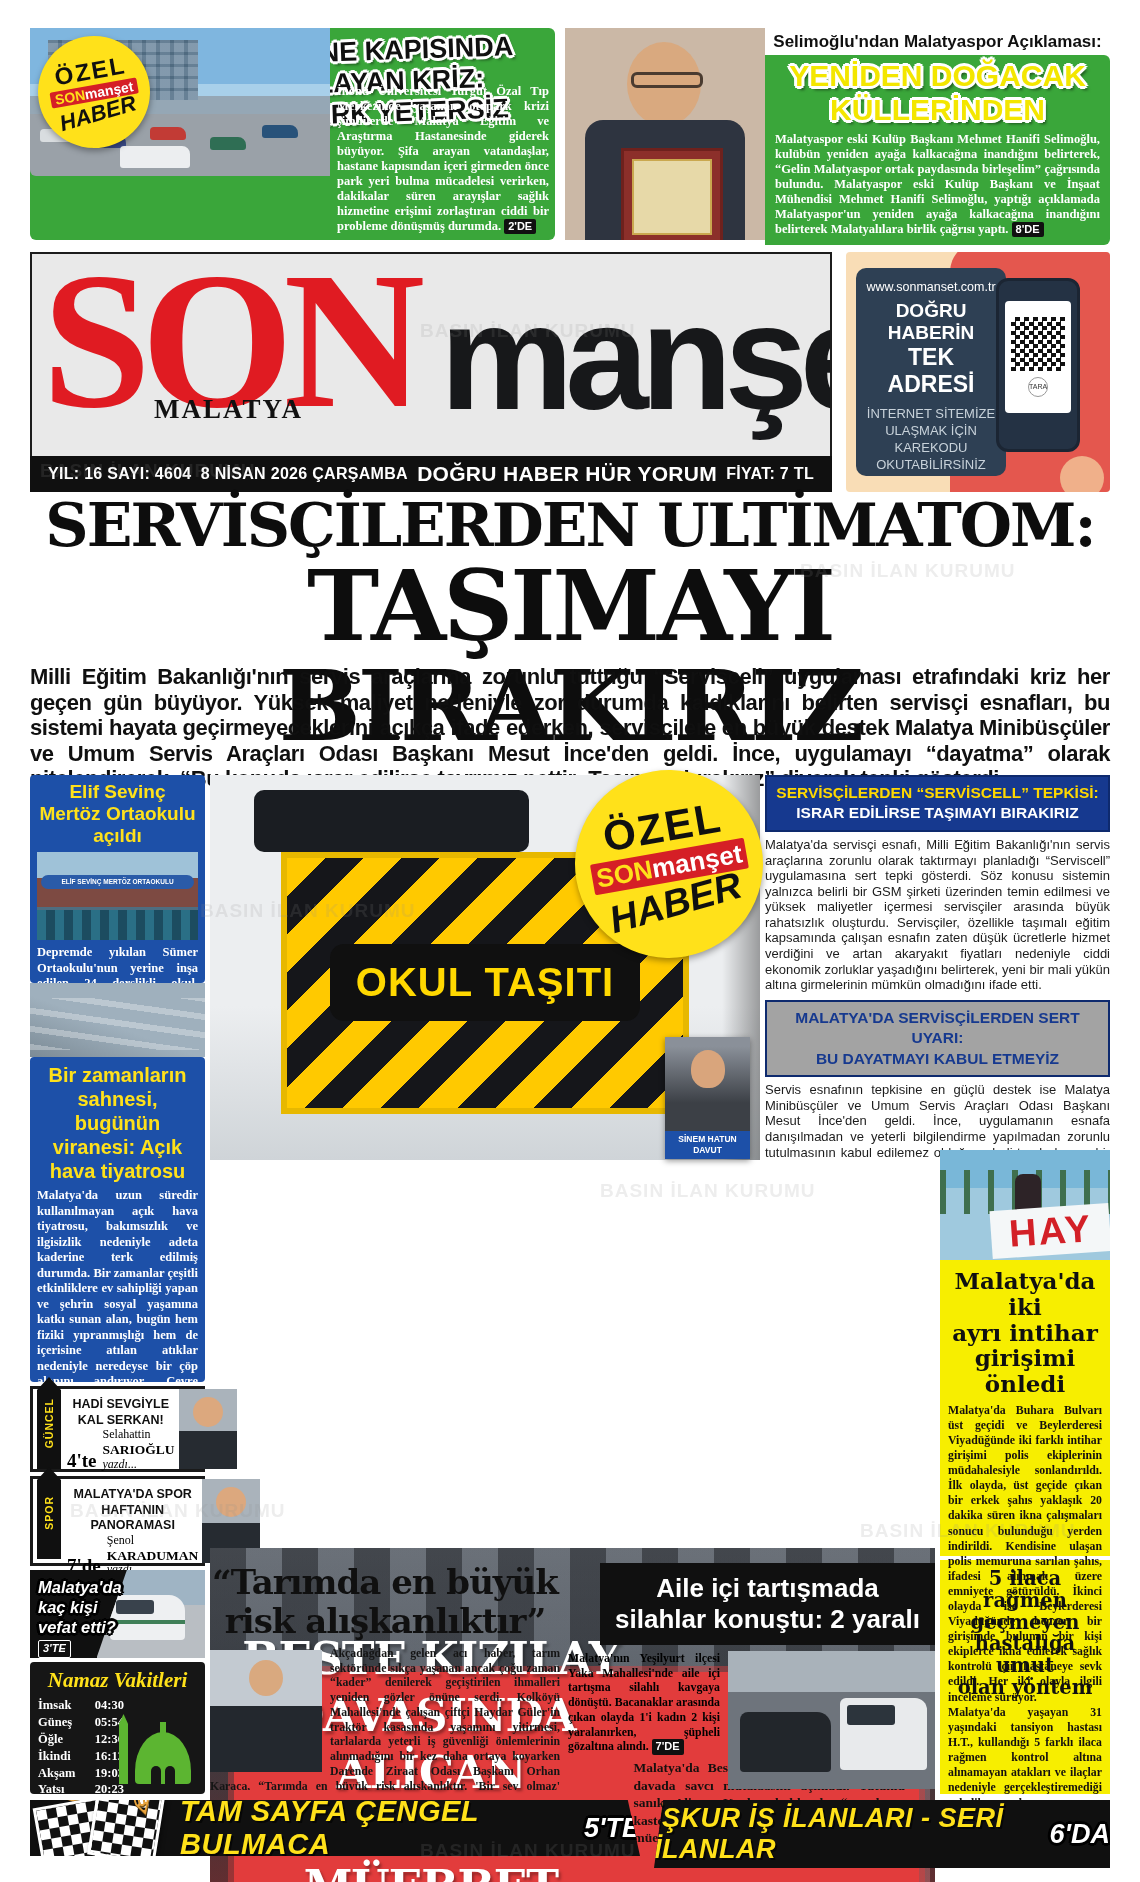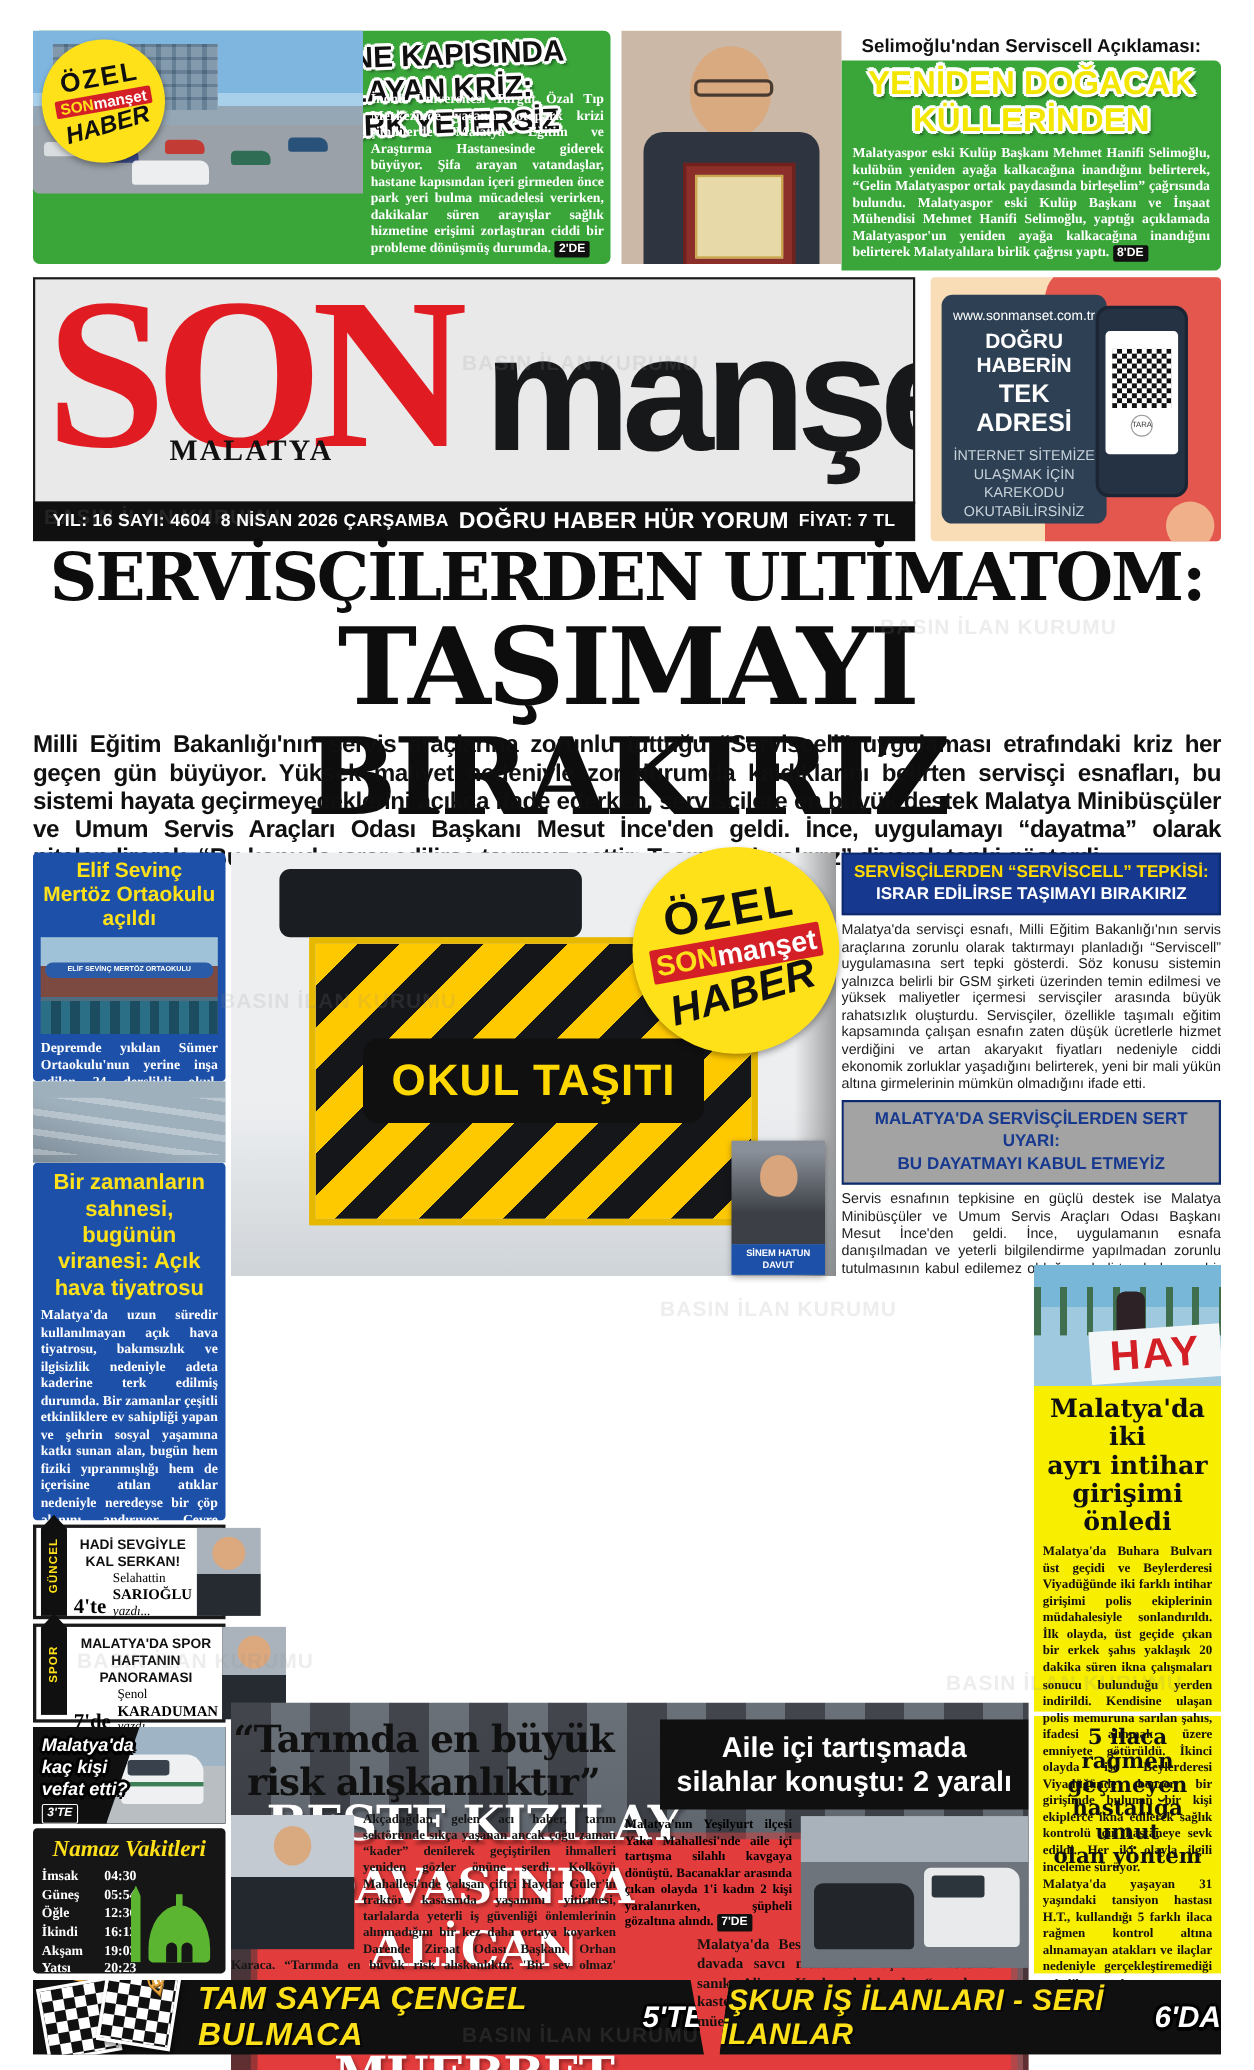--- a/index.html
+++ b/index.html
@@ -243,21 +243,21 @@
     <div class="abs teaser-right">
       <div class="tr-photo photo">
         <div class="head-c" style="left:62px;top:14px;width:74px;height:84px"></div>
         <div class="abs" style="left:66px;top:44px;width:66px;height:10px;border:3px solid #4a3b30;border-radius:6px;background:transparent"></div>
         <div class="suit" style="left:20px;top:92px;width:160px;height:120px"></div>
         <div class="plaque" style="left:56px;top:120px;width:96px;height:92px">
             <i></i>
           </div>
       </div>
       <div class="tr-right">
-        <div class="tr-kicker">Selimoğlu'ndan Serviscell Açıklaması:</div>
+        <div class="tr-kicker">Selimoğlu'ndan Malatyaspor Açıklaması:</div>
         <div class="tr-green">
           <div class="tr-headline">
             <div class="ow">YENİDEN DOĞACAK</div>
             <div class="ow">KÜLLERİNDEN</div>
           </div>
           <div class="tr-body serif">
             <span>Malatyaspor eski Kulüp Başkanı Mehmet Hanifi Selimoğlu, kulübün yeniden ayağa kalkacağına inandığını belirterek, “Gelin Malatyaspor ortak paydasında birleşelim” çağrısında bulundu. Malatyaspor eski Kulüp Başkanı ve İnşaat Mühendisi Mehmet Hanifi Selimoğlu, yaptığı açıklamada Malatyaspor'un yeniden ayağa kalkacağına inandığını belirterek Malatyalılara birlik çağrısı yaptı.</span>
             <span class="pref">8'DE</span>
           </div>
         </div>
@@ -506,21 +506,21 @@
           <div>geçmeyen</div>
           <div>hastalığa umut</div>
           <div>olan yöntem</div>
         </div>
         <div class="ybox-body">Malatya'da yaşayan 31 yaşındaki tansiyon hastası H.T., kullandığı 5 farklı ilaca rağmen kontrol altına alınamayan atakları ve ilaçlar nedeniyle gerçekleştiremediği gebelik planı sonrası uygulanan yeni yöntemle sağlığına kavuştu.</div>
       </div>
     </div>
   </div>
 
   <div class="abs" style="left:30px;top:1800px;width:1080px;height:68px">
-    <div class="abs fbar fbar-l" style="left:0;top:0;width:610px;height:68px">
+    <div class="abs fbar fbar-l" style="left:0;top:0;width:610px;height:56px">
       <div class="cross">
         <span class="pencil" style="left:16px;top:-14px;transform:rotate(-30deg)">✎</span>
         <div class="grid1"></div>
         <div class="grid2"></div>
         <span class="pencil" style="left:86px;top:-10px;transform:rotate(28deg)">✎</span>
       </div>
       <span class="ftext">TAM SAYFA ÇENGEL BULMACA</span>
       <span class="fref ok" style="margin-left:16px">5'TE</span>
     </div>
     <div class="abs fbar fbar-r" style="left:624px;top:0;width:456px;height:68px">

